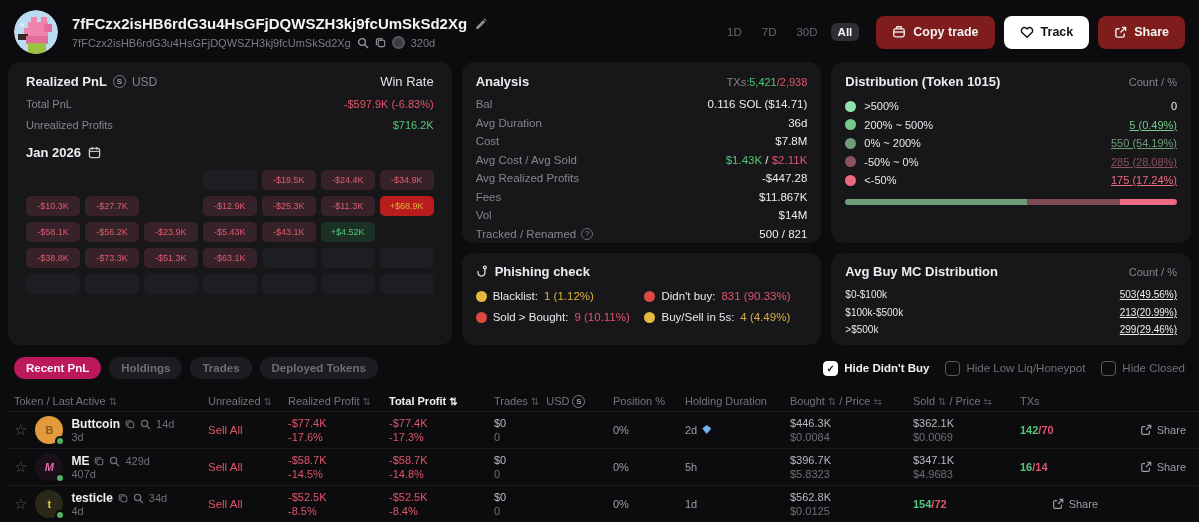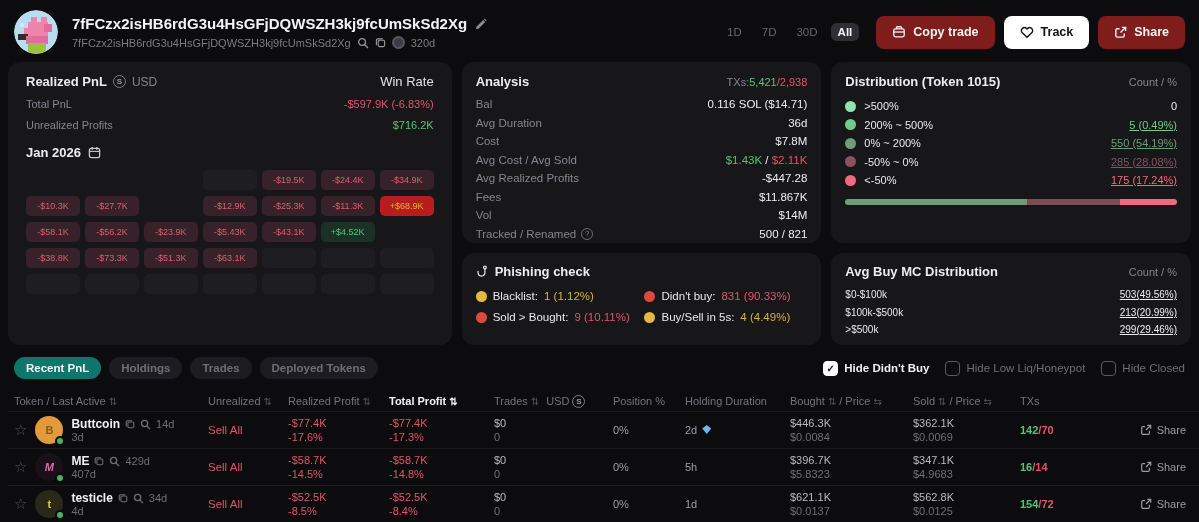--- a/index.html
+++ b/index.html
@@ -86,21 +86,21 @@
 
 
 .mc-row { display:flex; justify-content:space-between; font-size:10px; height:17.5px; align-items:center; }
 .mc-row .k { color:#e8e8ec; }
 .mc-row .v { color:#eeeef1; text-decoration:underline; }
 
 
 .tabsrow { display:flex; align-items:center; margin-top:10px; padding:0 14px; height:26px; }
 .tab { padding:5px 12px; border-radius:14px; background:#1d1d21; color:#6e6e76; font-size:11.5px;
   font-weight:bold; margin-right:8px; cursor:pointer; }
-.tab.active { background:#0f766e; color:#f4f4f6; }
+.tab.active { background:#be185d; color:#f4f4f6; }
 .filters { margin-left:auto; display:flex; align-items:center; gap:16px; }
 .chk { display:flex; align-items:center; gap:6px; font-size:11.5px; color:#6e6e76; cursor:pointer; }
 .chk.on { color:#f0f0f3; font-weight:bold; }
 .box { width:15px; height:15px; border-radius:4px; border:1.5px solid #5a5a62; display:flex;
   align-items:center; justify-content:center; font-size:10px; }
 .box.checked { background:#ffffff; border-color:#ffffff; color:#111; font-weight:bold; }
 
 
 .tbl { margin-top:10px; padding-left:8px; }
 .trow { display:grid; grid-template-columns:190px 90px 101px 105px 119px 72px 105px 123px 107px 90px 88px;
@@ -673,24 +673,20 @@
           <span class="neg">-$52.5K</span>
           <span class="neg">-8.4%</span>
         </div>
       <div class="two">
           <span>$0</span>
           <span class="l2">0</span>
         </div>
       <div style="color:#9c9ca4;">0%</div>
       <div style="color:#9c9ca4;">1d</div>
       <div class="two">
-          <span>$621.1K</span>
-          <span class="l2">$0.0137</span>
-        </div>
-      <div class="two">
           <span>$562.8K</span>
           <span class="l2">$0.0125</span>
         </div>
       <div class="txs-cell"><span class="pos">154</span><span class="neg">/72</span></div>
       <div class="sharelink">
         <svg width="12" height="12" viewBox="0 0 14 14">
             <path d="M6 3H3.5A1.5 1.5 0 0 0 2 4.5v6A1.5 1.5 0 0 0 3.5 12h6A1.5 1.5 0 0 0 11 10.5V8" fill="none" stroke="#9c9ca4" stroke-width="1.4"></path>
             <path d="M8.5 1.5H12.5V5.5" fill="none" stroke="#9c9ca4" stroke-width="1.4"></path>
             <line x1="12.3" y1="1.7" x2="7" y2="7" stroke="#9c9ca4" stroke-width="1.4"></line>
           </svg>

